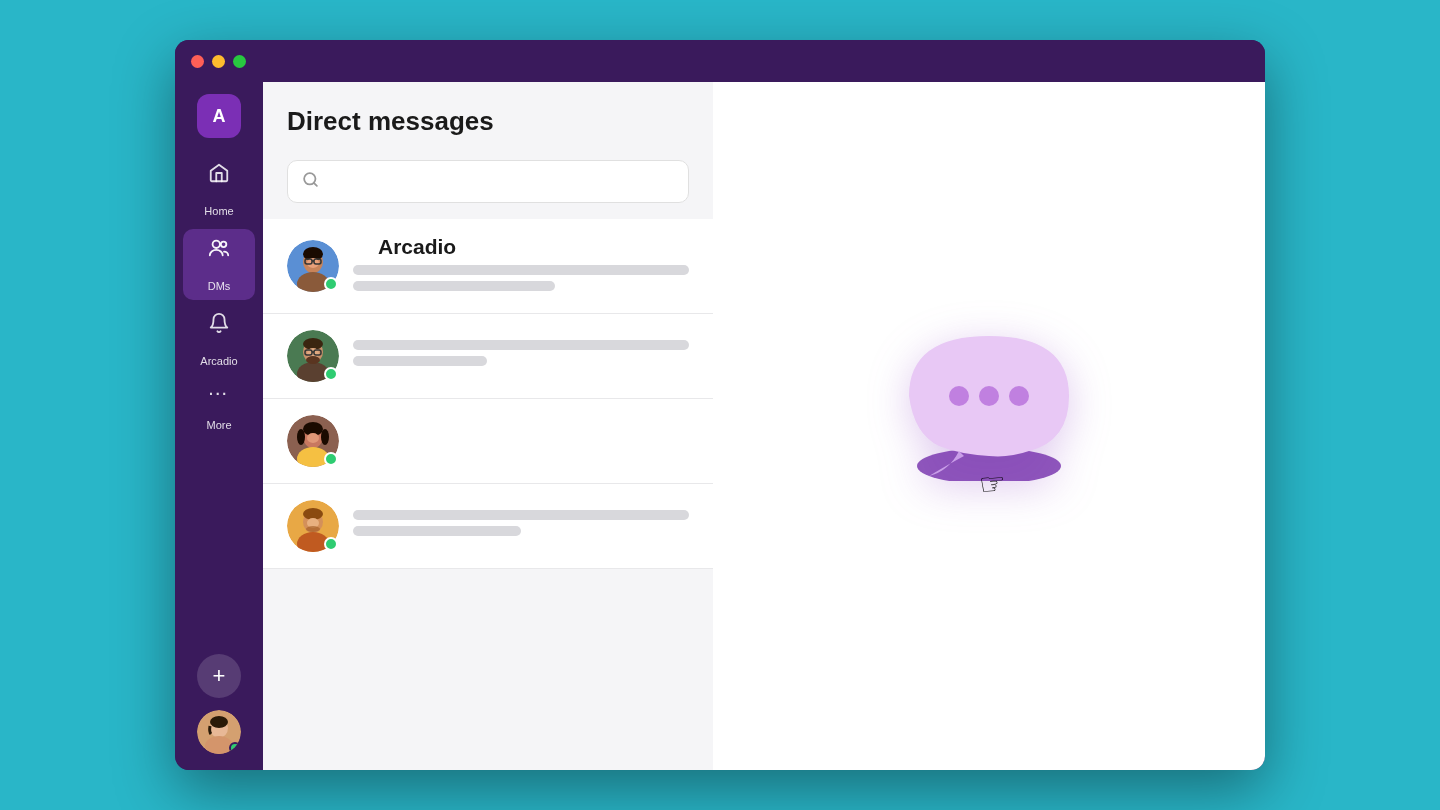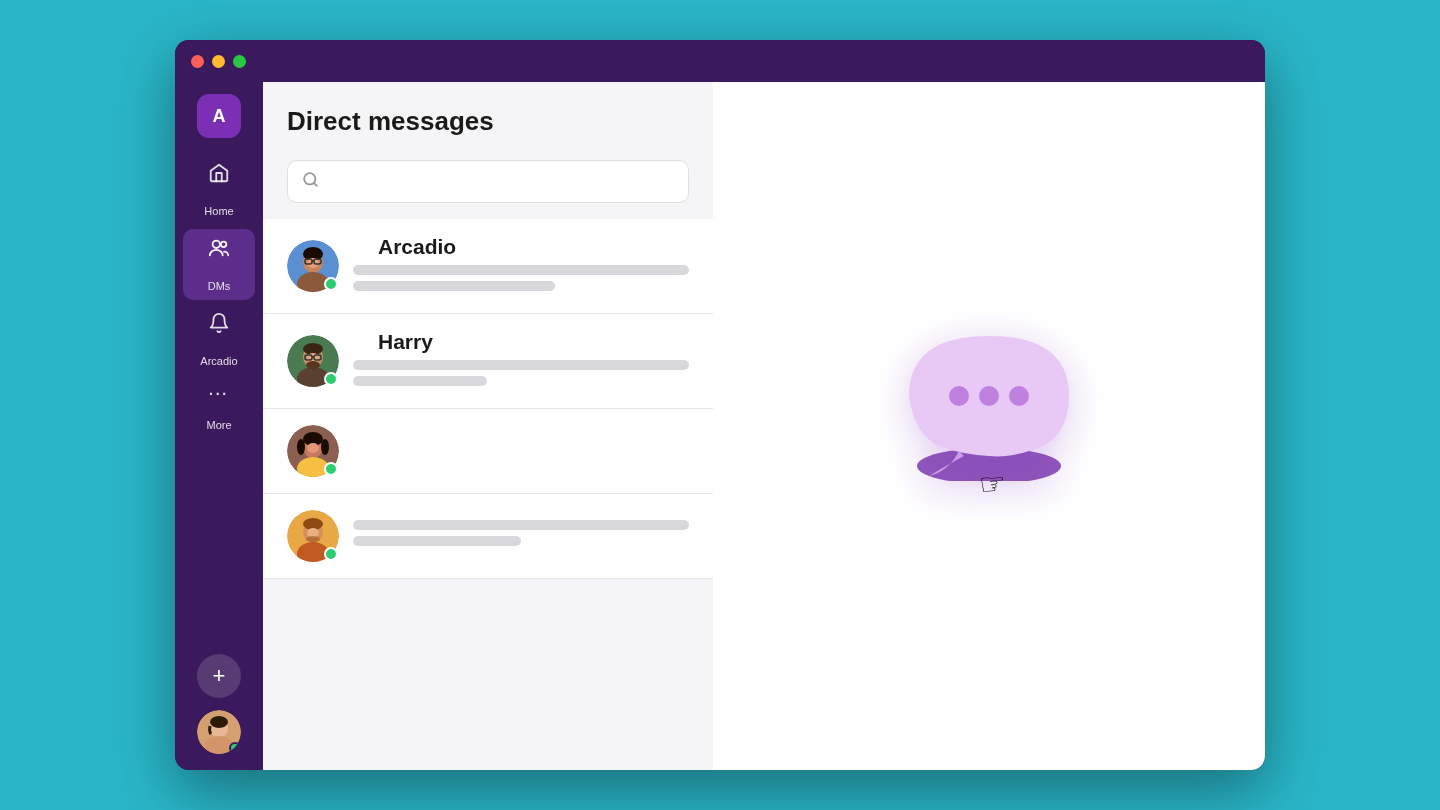--- a/index.html
+++ b/index.html
@@ -403,21 +403,20 @@
                   <ellipse cx="26" cy="30" rx="7" ry="4" fill="#5a3520"></ellipse>
 
                   <rect x="18" y="20" width="7" height="5" rx="2" fill="none" stroke="#333" stroke-width="1.5"></rect>
                   <rect x="27" y="20" width="7" height="5" rx="2" fill="none" stroke="#333" stroke-width="1.5"></rect>
                   <line x1="25" y1="22" x2="27" y2="22" stroke="#333" stroke-width="1.5"></line>
                 </svg>
               </div>
               <div class="dm-avatar-online"></div>
             </div>
             <div class="dm-info">
-              <div class="dm-name">Harry</div>
               <div class="dm-preview-line long"></div>
               <div class="dm-preview-line" style="width:40%"></div>
             </div>
           </div>
 
           <div class="dm-item">
             <div class="dm-avatar">
               <div class="dm-avatar-inner">
                 <svg width="52" height="52" viewBox="0 0 52 52">
                   <circle cx="26" cy="26" r="26" fill="#8b6050"></circle>

